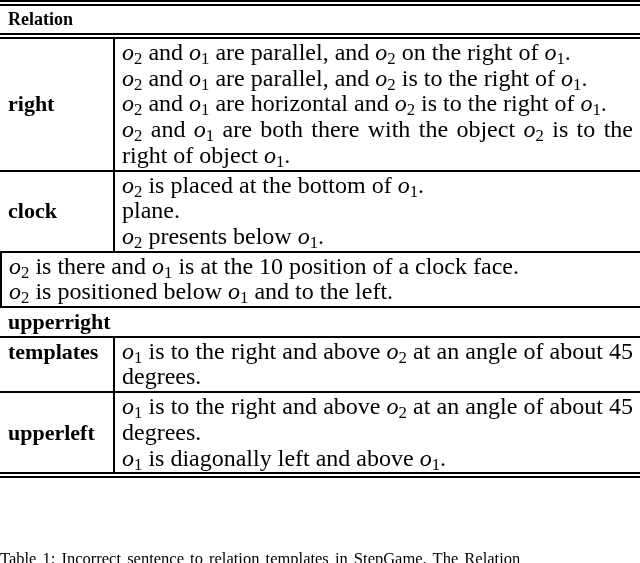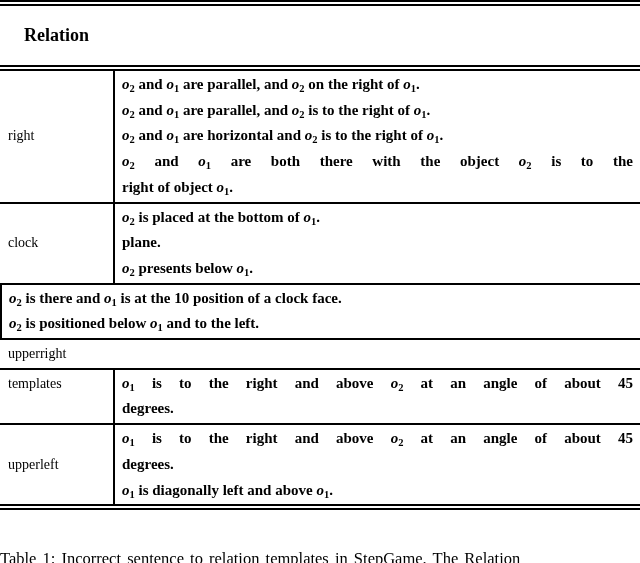--- a/index.html
+++ b/index.html
@@ -20,34 +20,34 @@
   }
   .trow { display: flex; width: 640px; box-sizing: border-box; }
   .body-row + .body-row { border-top: 2px solid #000; }
   .cell-rel {
     width: 113px;
     flex: 0 0 113px;
     box-sizing: border-box;
     padding: 1px 4px 1px 8px;
     display: flex;
     align-items: center;
-    font-size: 14px;
+    font-size: 22px;
     line-height: 25.7px;
+    font-weight: bold;
   }
   .label-top .cell-rel { align-items: flex-start; }
   .cell-tpl {
     flex: 1 1 auto;
     box-sizing: border-box;
     border-left: 2px solid #000;
     padding: 1px 7px 1px 7px;
-    font-size: 15px;
+    font-size: 24px;
     line-height: 25.7px;
-    font-weight: bold;
   }
-  .header-row { padding: 16px; justify-content: space-between; }
+  .header-row { padding: 0; justify-content: space-between; }
   .header-row .cell-rel, .header-row .cell-tpl {
     font-weight: bold;
     font-size: 18px;
     line-height: 27px;
     padding-top: 0;
     padding-bottom: 0;
   }
   .tpl-line { text-align: left; }
   .tpl-line.stretch { text-align: justify; text-align-last: justify; }
   .mo i { font-style: italic; }

